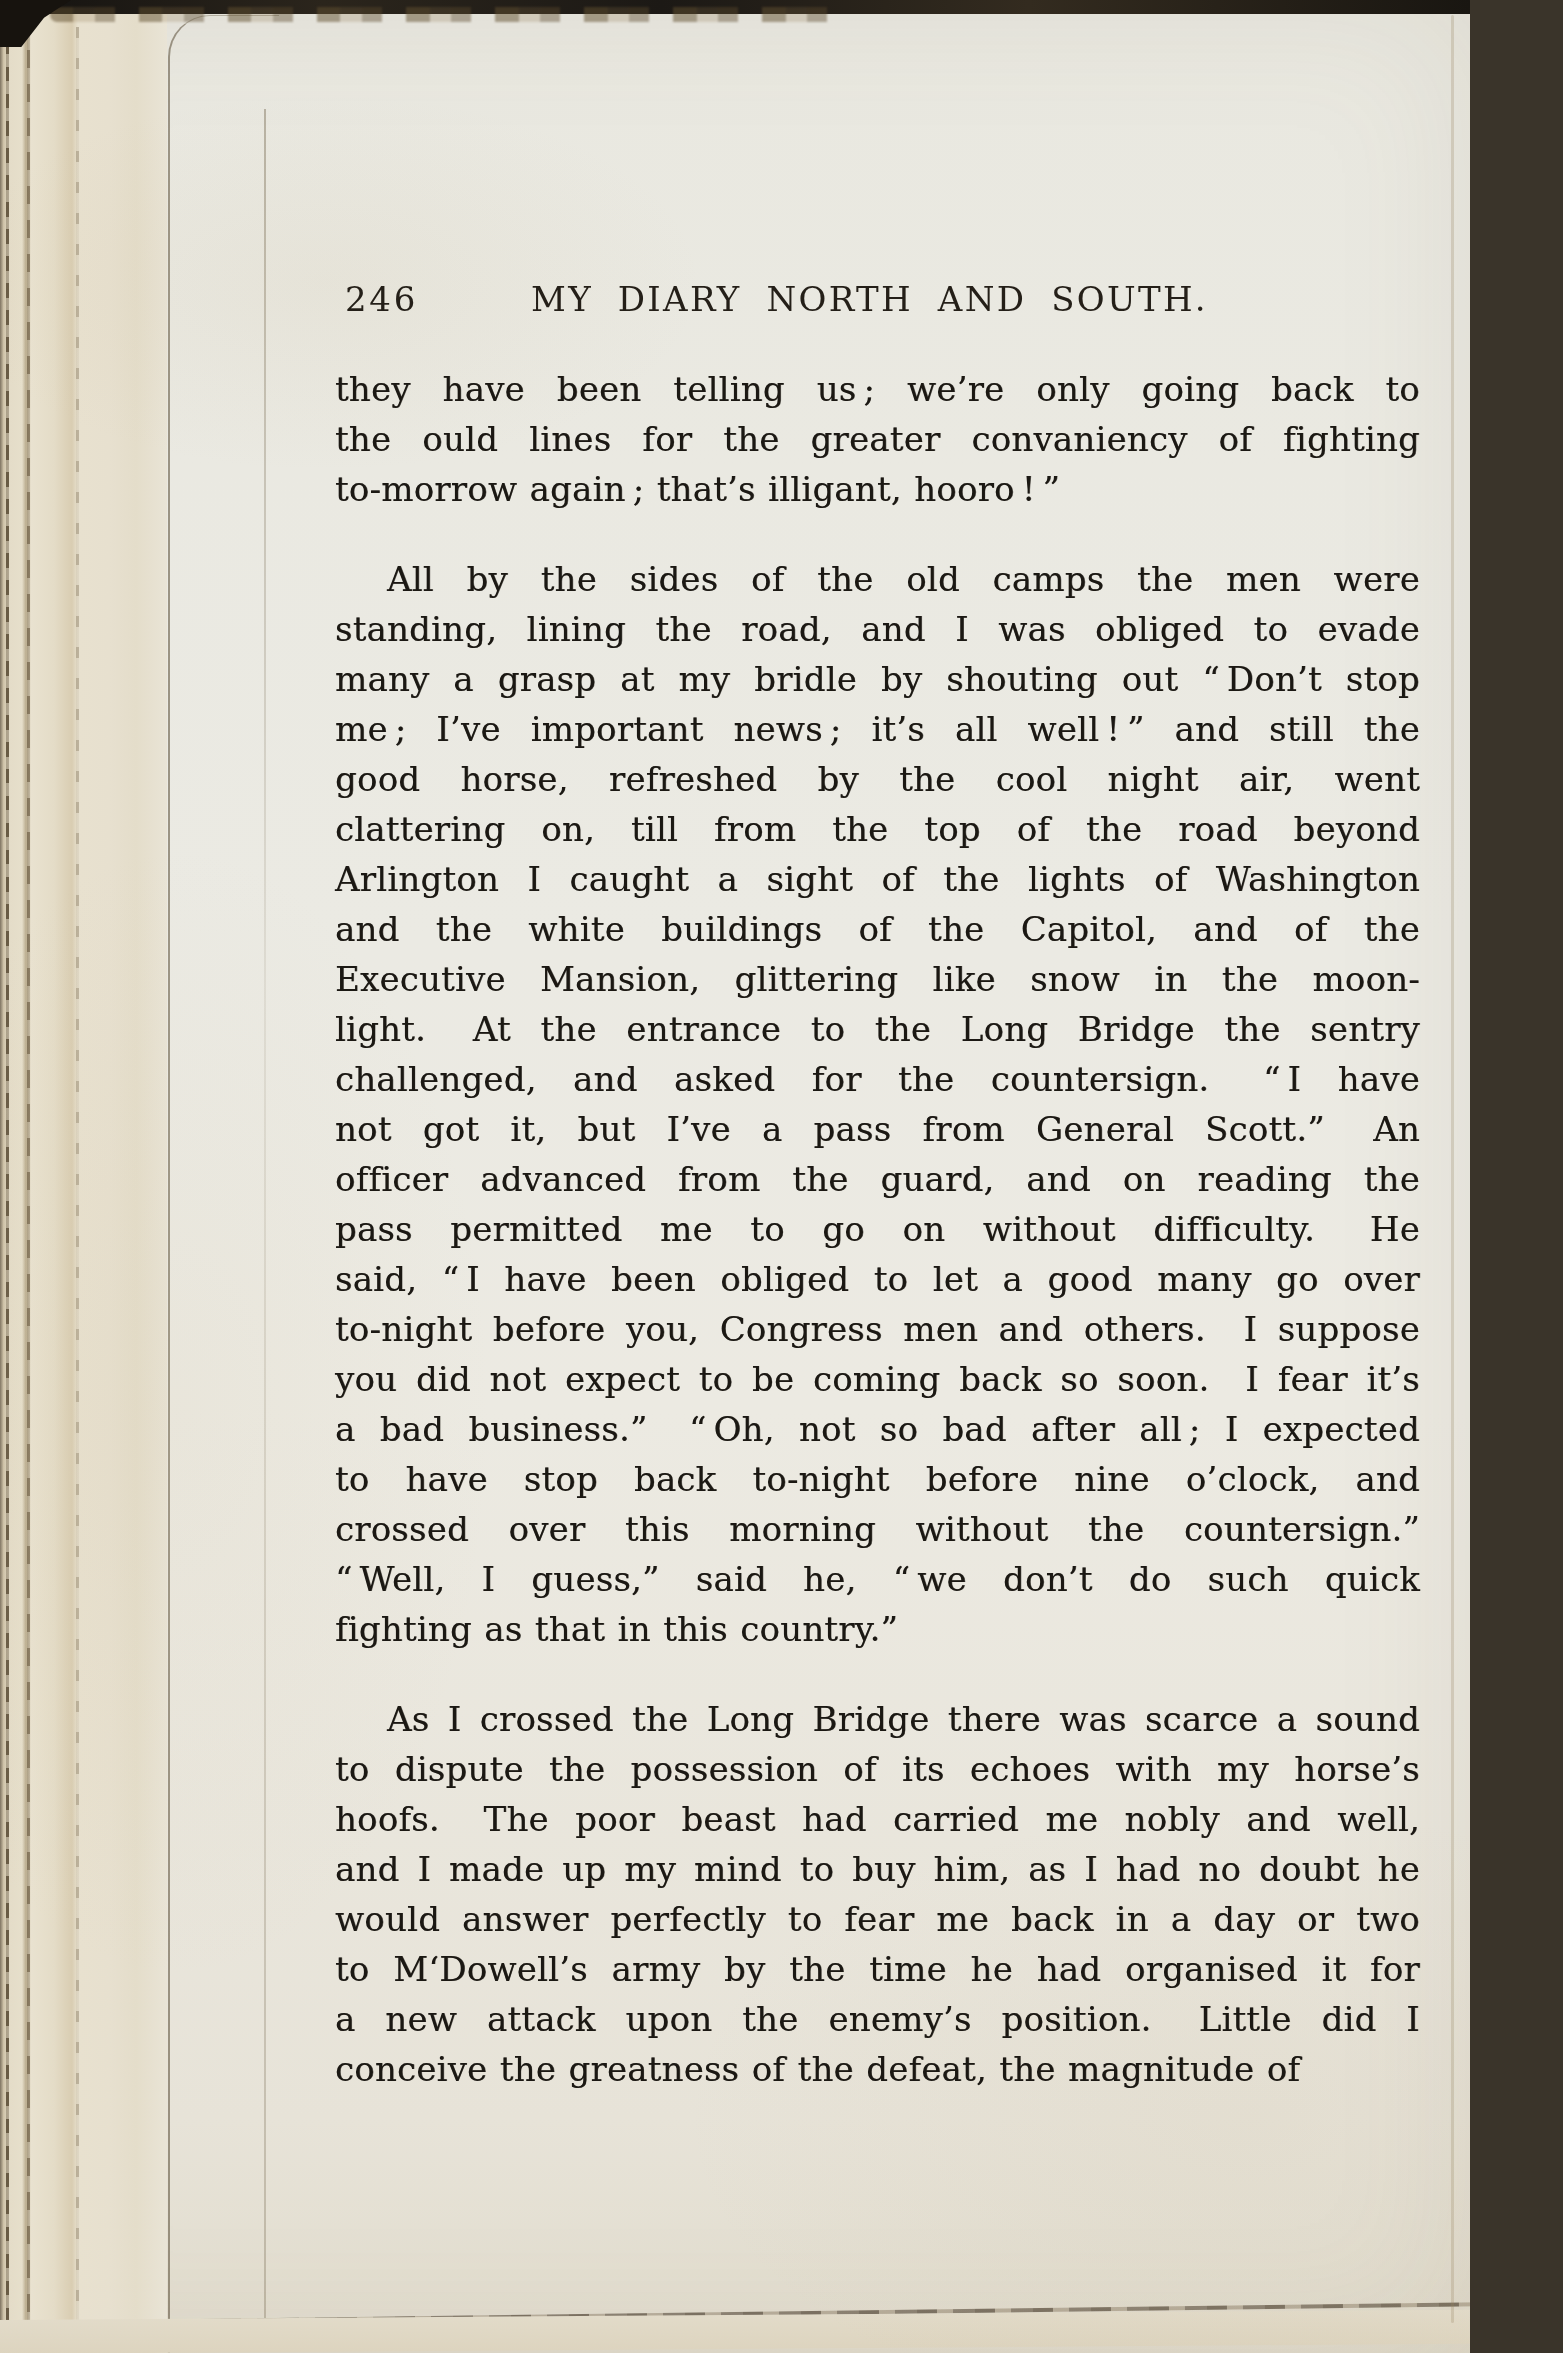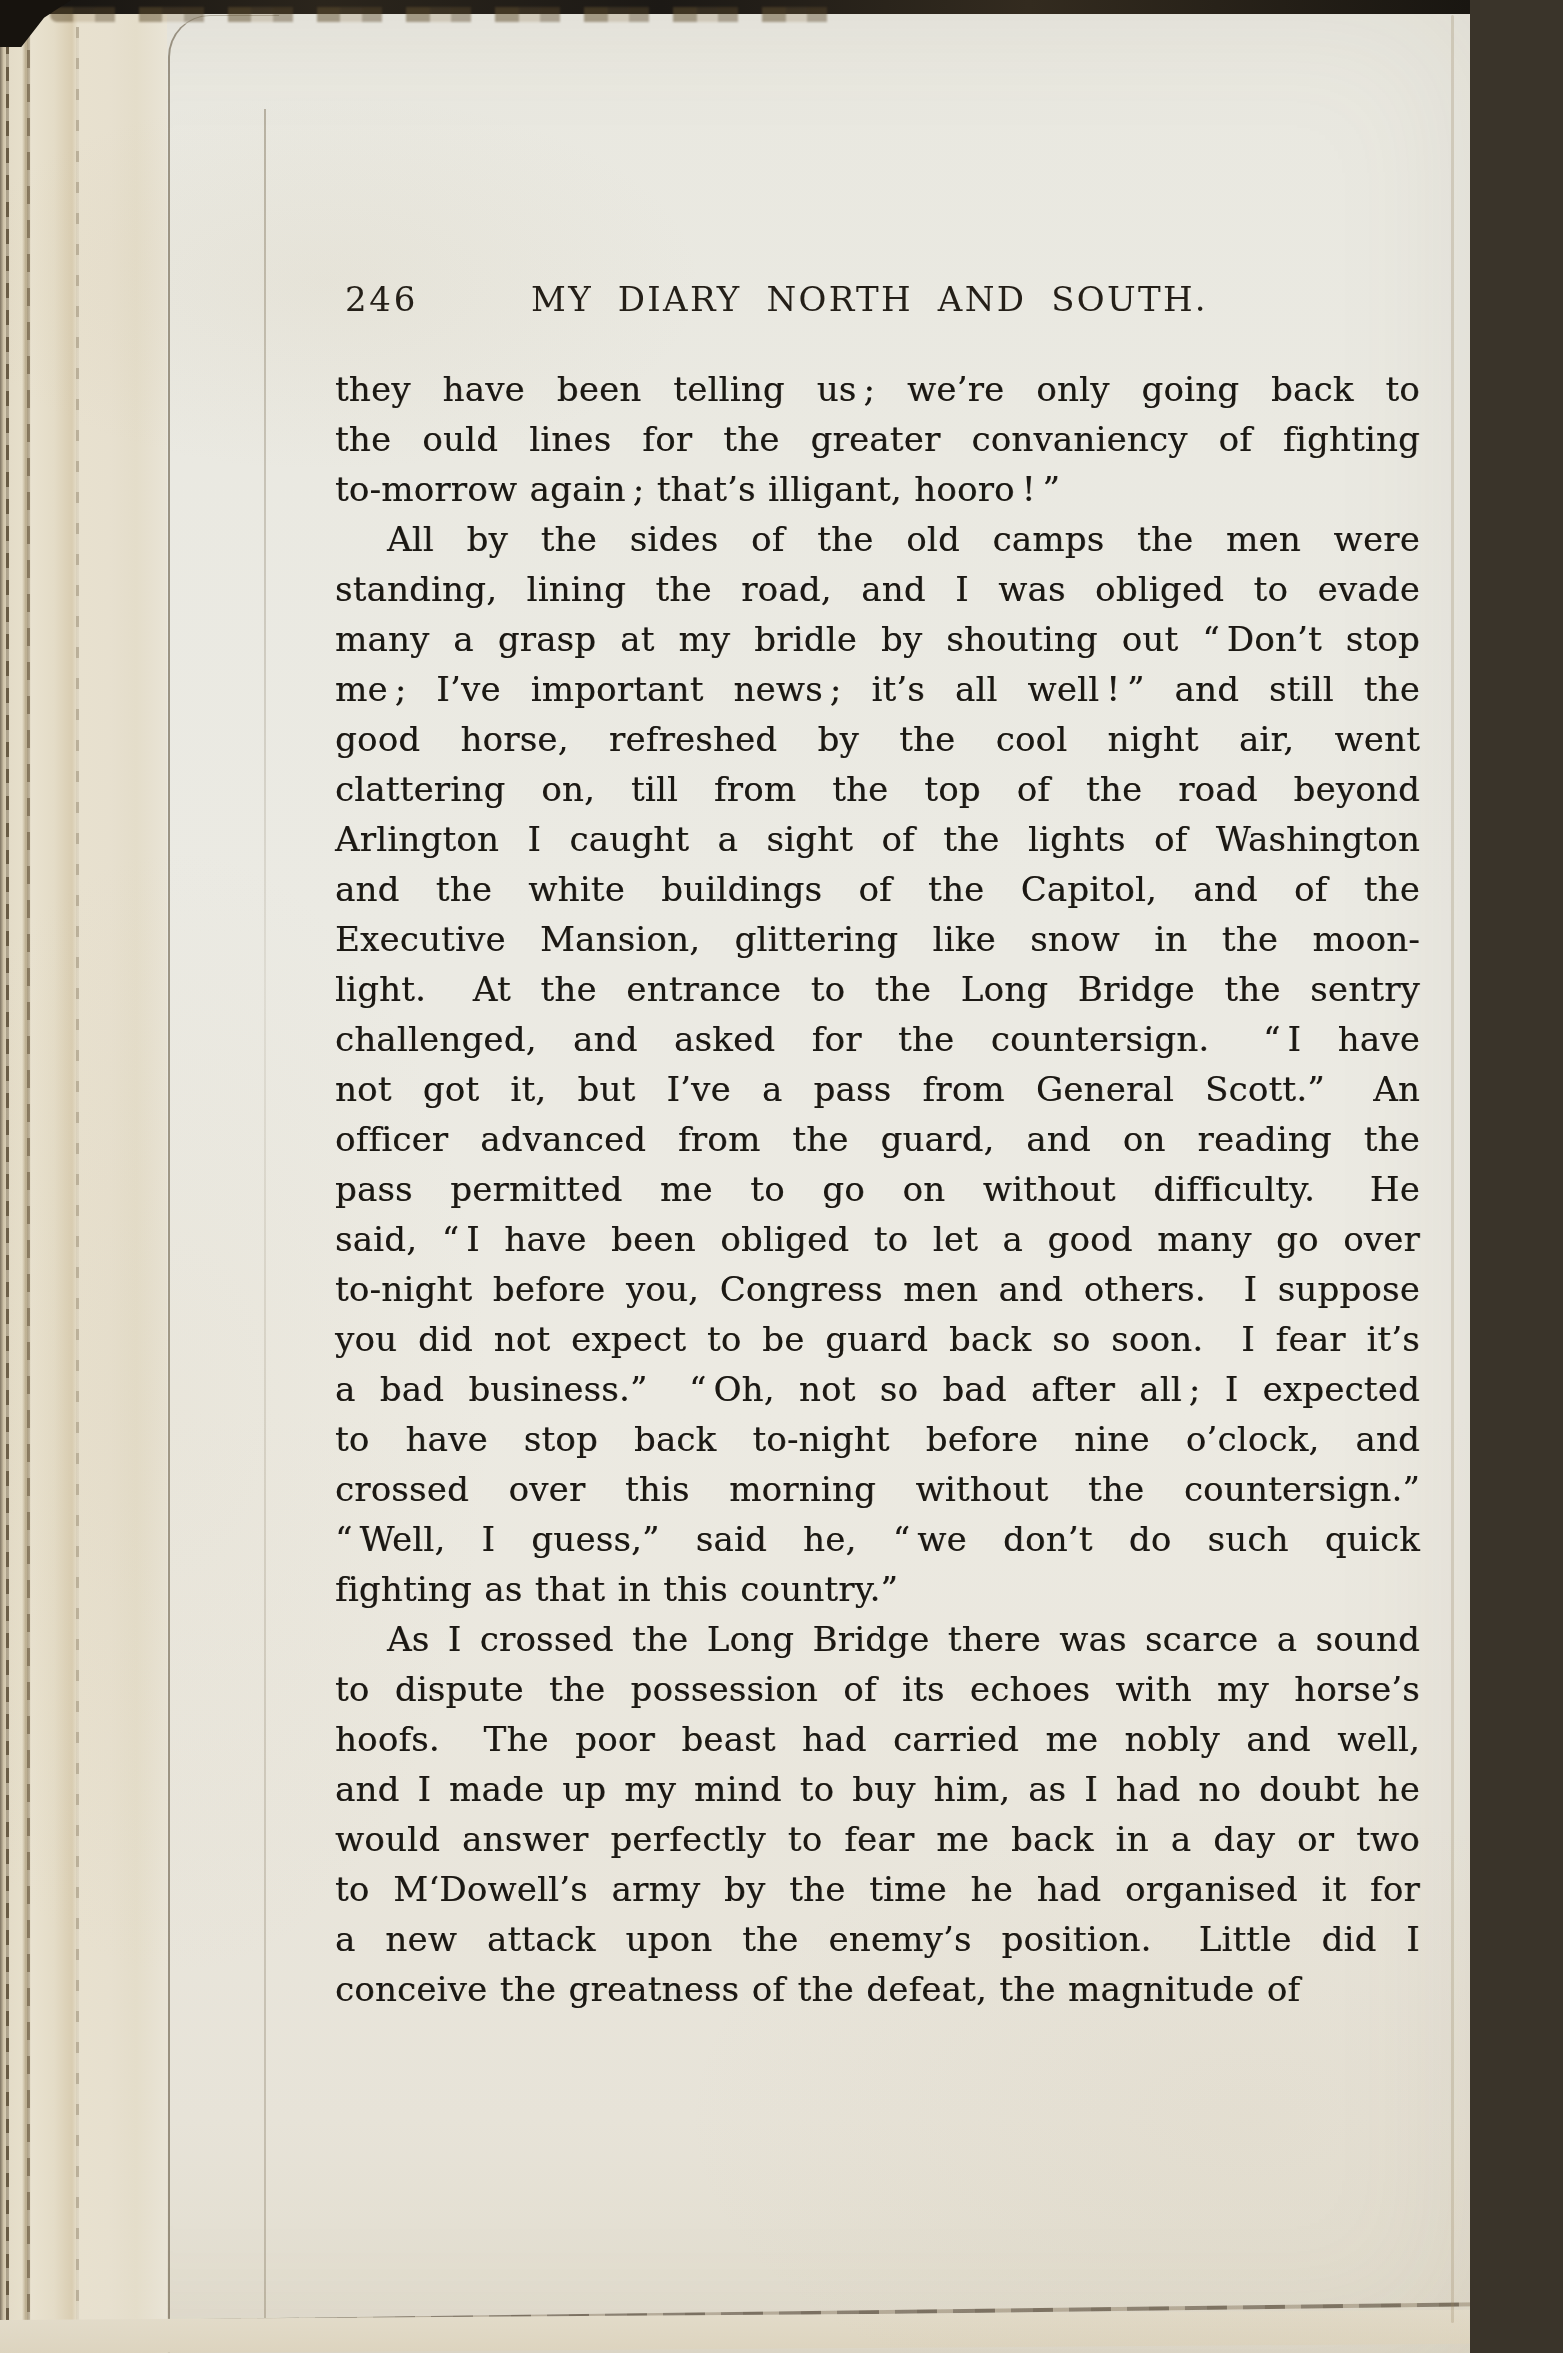--- a/index.html
+++ b/index.html
@@ -103,21 +103,21 @@
     word-spacing: 11.8px;
   }
   .text-body {
     position: absolute; left: 335px; top: 364px; width: 1085px;
     font-size: 34px; line-height: 50px;
     letter-spacing: 0.2px; word-spacing: 1.4px;
     text-shadow: 0.4px 0.4px 0.5px rgba(27, 24, 19, 0.55);
   }
   .line { text-align: justify; text-align-last: justify; }
   .line.last { text-align-last: left; }
-  .line.indent { text-indent: 52px; }
+  .line.indent { text-indent: 52px; margin-top: 40px; }
   
   .mottle {
     position: absolute; inset: 0; pointer-events: none;
     background:
       radial-gradient(ellipse 543px 271px at 22% 12%, rgba(196, 178, 140, 0.10), rgba(0,0,0,0) 70%),
       radial-gradient(ellipse 814px 452px at 85% 90%, rgba(180, 160, 120, 0.08), rgba(0,0,0,0) 70%),
       radial-gradient(ellipse 452px 814px at 12% 60%, rgba(205, 190, 155, 0.10), rgba(0,0,0,0) 70%);
   }
 </style>
 </head>
@@ -156,21 +156,21 @@
       <div class="line">Arlington I caught a sight of the lights of Washington</div>
       <div class="line">and the white buildings of the Capitol, and of the</div>
       <div class="line">Executive Mansion, glittering like snow in the moon-</div>
       <div class="line">light.  At the entrance to the Long Bridge the sentry</div>
       <div class="line">challenged, and asked for the countersign.  “ I have</div>
       <div class="line">not got it, but I’ve a pass from General Scott.”  An</div>
       <div class="line">officer advanced from the guard, and on reading the</div>
       <div class="line">pass permitted me to go on without difficulty.  He</div>
       <div class="line">said, “ I have been obliged to let a good many go over</div>
       <div class="line">to-night before you, Congress men and others.  I suppose</div>
-      <div class="line">you did not expect to be guard back so soon.  I fear it’s</div>
+      <div class="line">you did not expect to be coming back so soon.  I fear it’s</div>
       <div class="line">a bad business.”  “ Oh, not so bad after all ; I expected</div>
       <div class="line">to have stop back to-night before nine o’clock, and</div>
       <div class="line">crossed over this morning without the countersign.”</div>
       <div class="line">“ Well, I guess,” said he, “ we don’t do such quick</div>
       <div class="line last">fighting as that in this country.”</div>
       <div class="line indent">As I crossed the Long Bridge there was scarce a sound</div>
       <div class="line">to dispute the possession of its echoes with my horse’s</div>
       <div class="line">hoofs.  The poor beast had carried me nobly and well,</div>
       <div class="line">and I made up my mind to buy him, as I had no doubt he</div>
       <div class="line">would answer perfectly to fear me back in a day or two</div>

